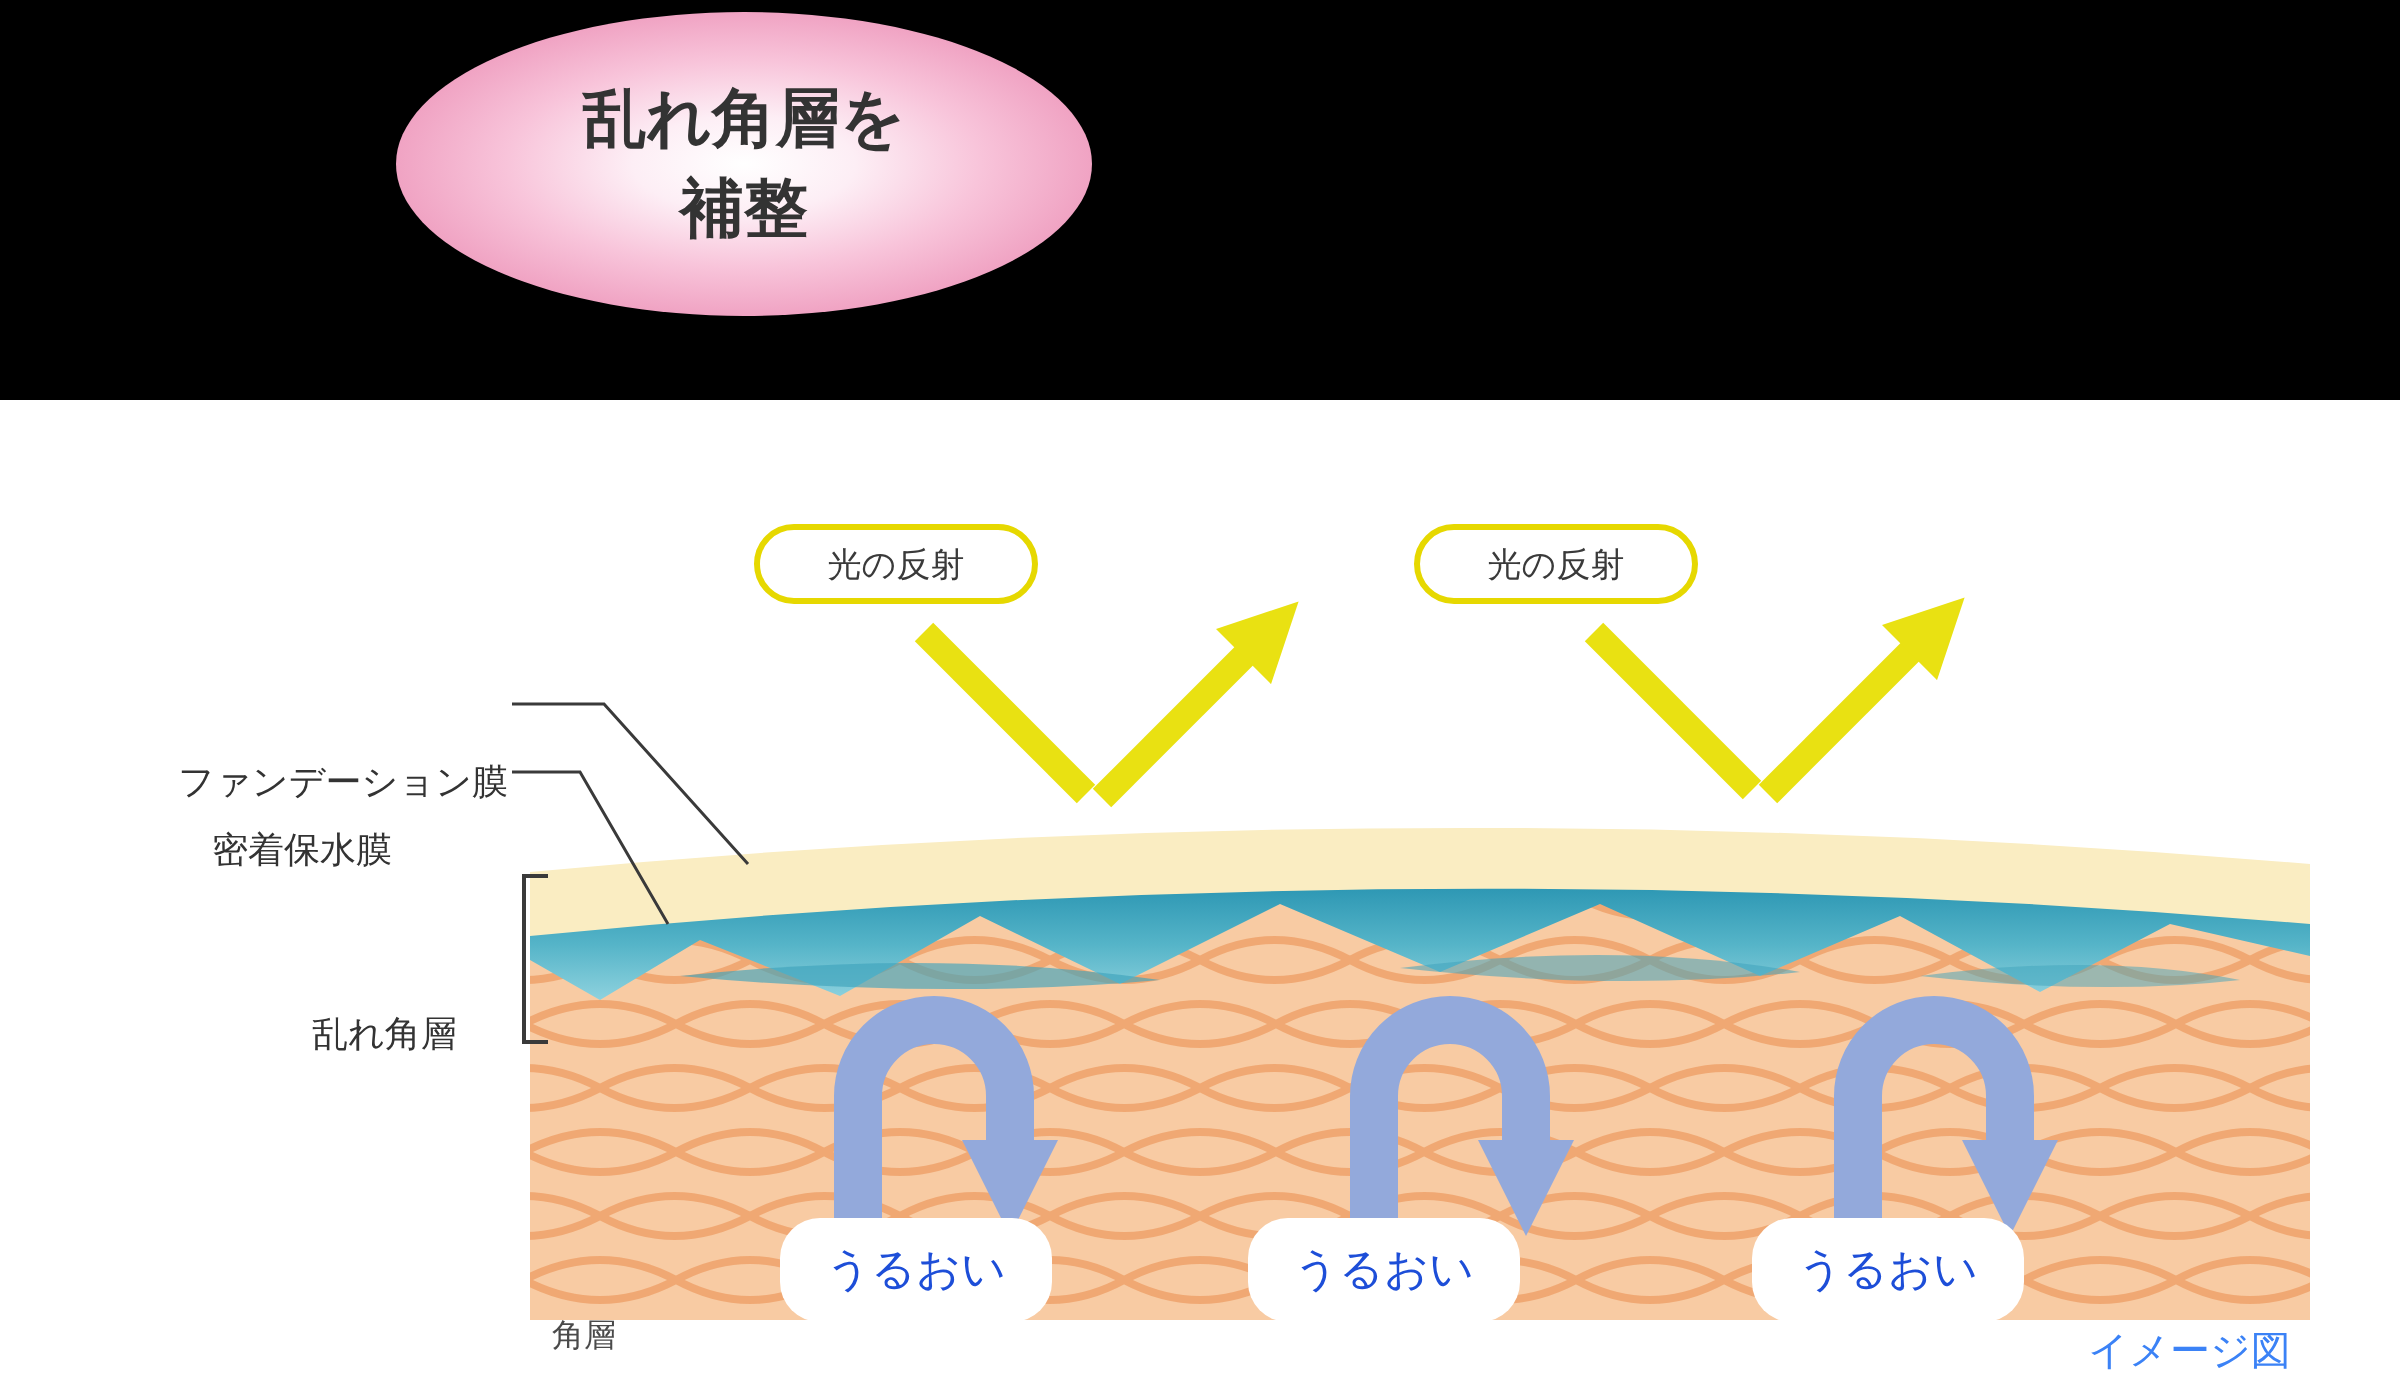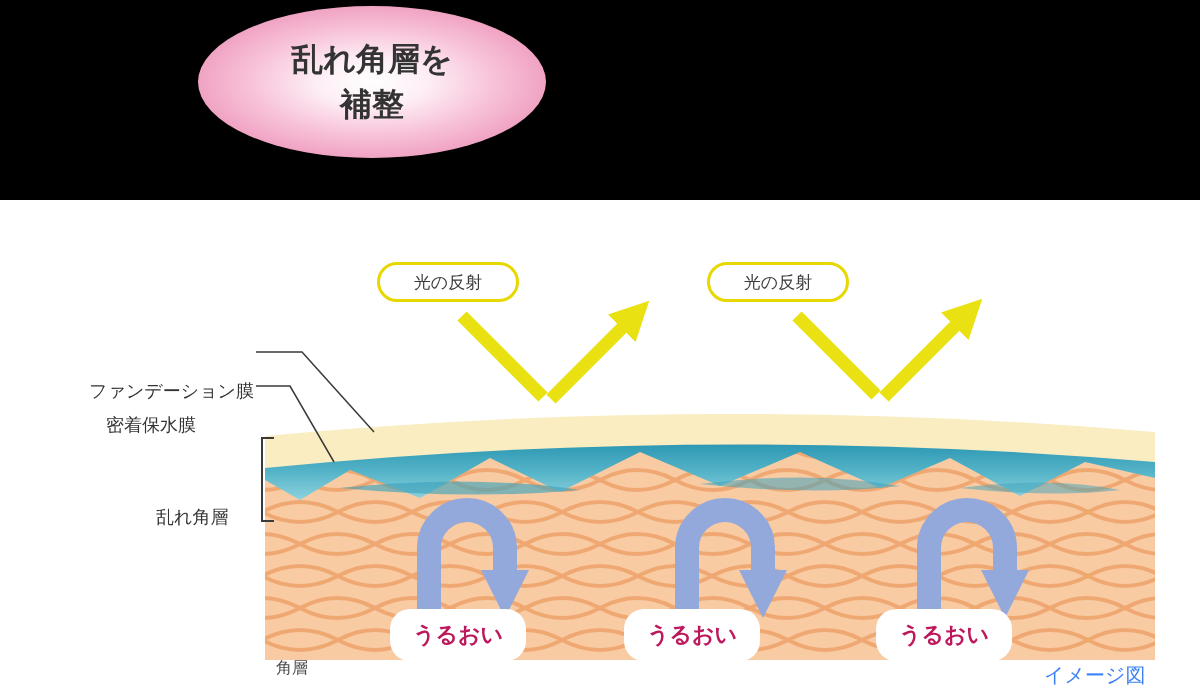--- a/index.html
+++ b/index.html
@@ -34,21 +34,21 @@
   .side-label{position:absolute;color:#333333;font-size:18px;white-space:nowrap;margin-top:36px;}
   .lbl-foundation{left:48px;top:343px;width:206px;text-align:right;}
   .lbl-moisture-film{left:48px;top:377px;width:206px;text-align:center;}
   .lbl-rough-stratum{left:156px;top:469px;}
   .lbl-stratum{left:276px;top:622px;font-size:16px;color:#4a4a4a;}
   .lbl-image-note{left:1044px;top:626px;font-size:20px;color:#3b82f6;}
 
   .moist-pill{
     position:absolute;width:136px;height:52px;background:#ffffff;border-radius:20px;
     display:flex;align-items:center;justify-content:center;
-    color:#be185d;font-weight:bold;font-size:22px;
+    color:#1d4ed8;font-weight:normal;font-size:22px;
   }
   .mp-1{left:390px;top:609px;}
   .mp-2{left:624px;top:609px;}
   .mp-3{left:876px;top:609px;}
 </style>
 </head>
 <body>
 
 <div class="top-banner">
   <div class="bubble bubble-1">

